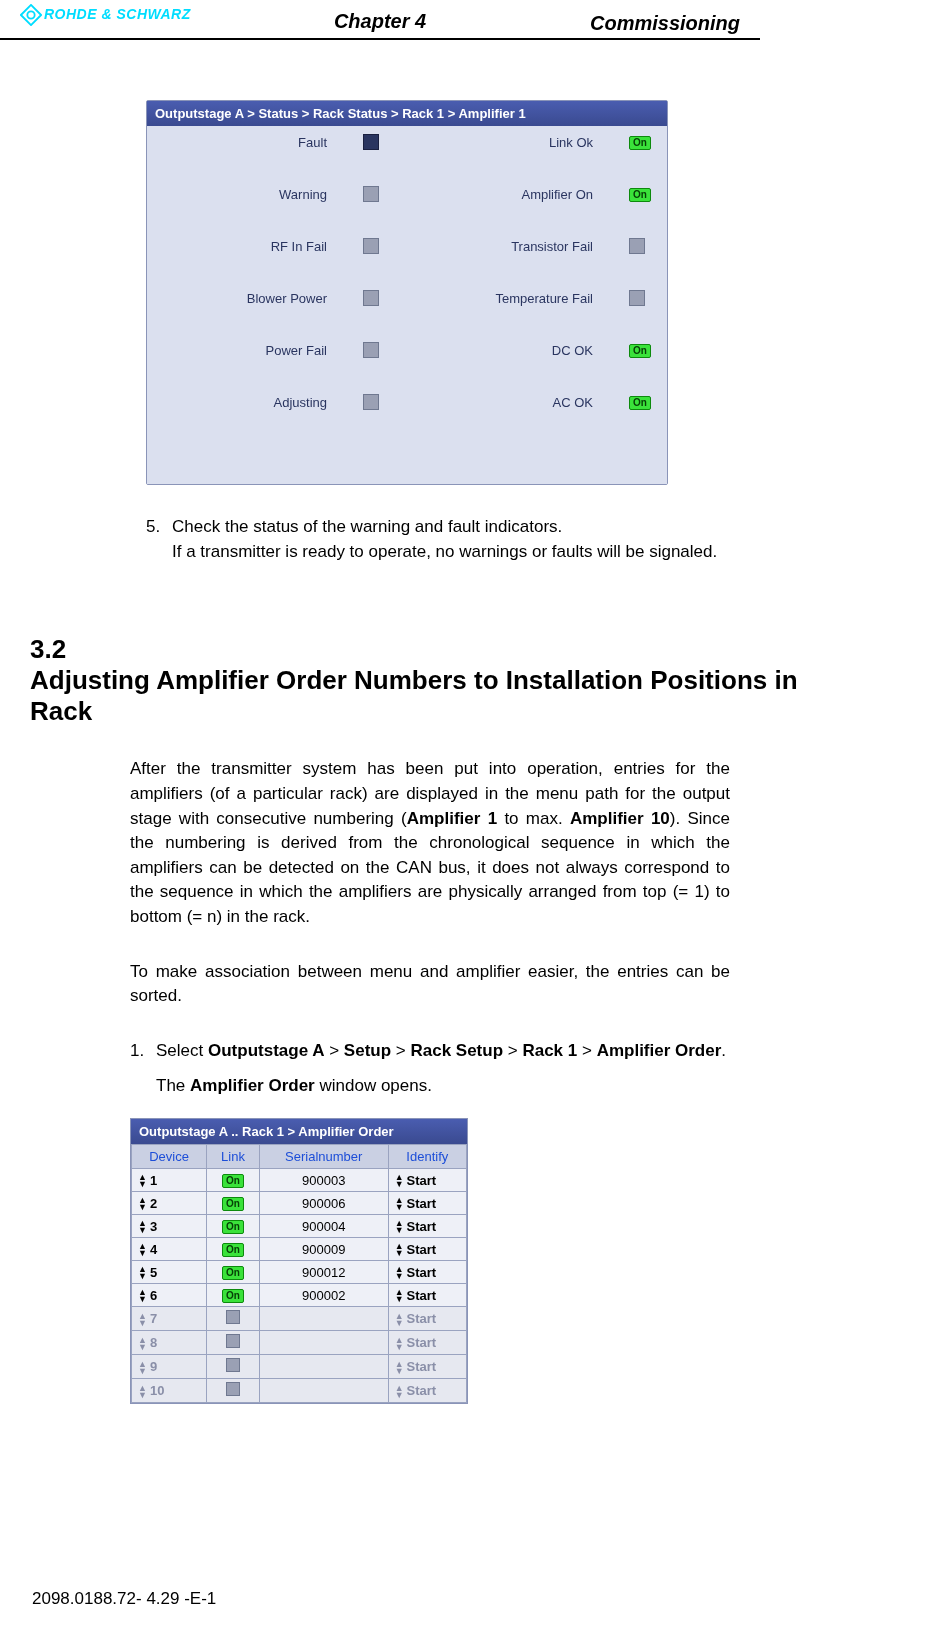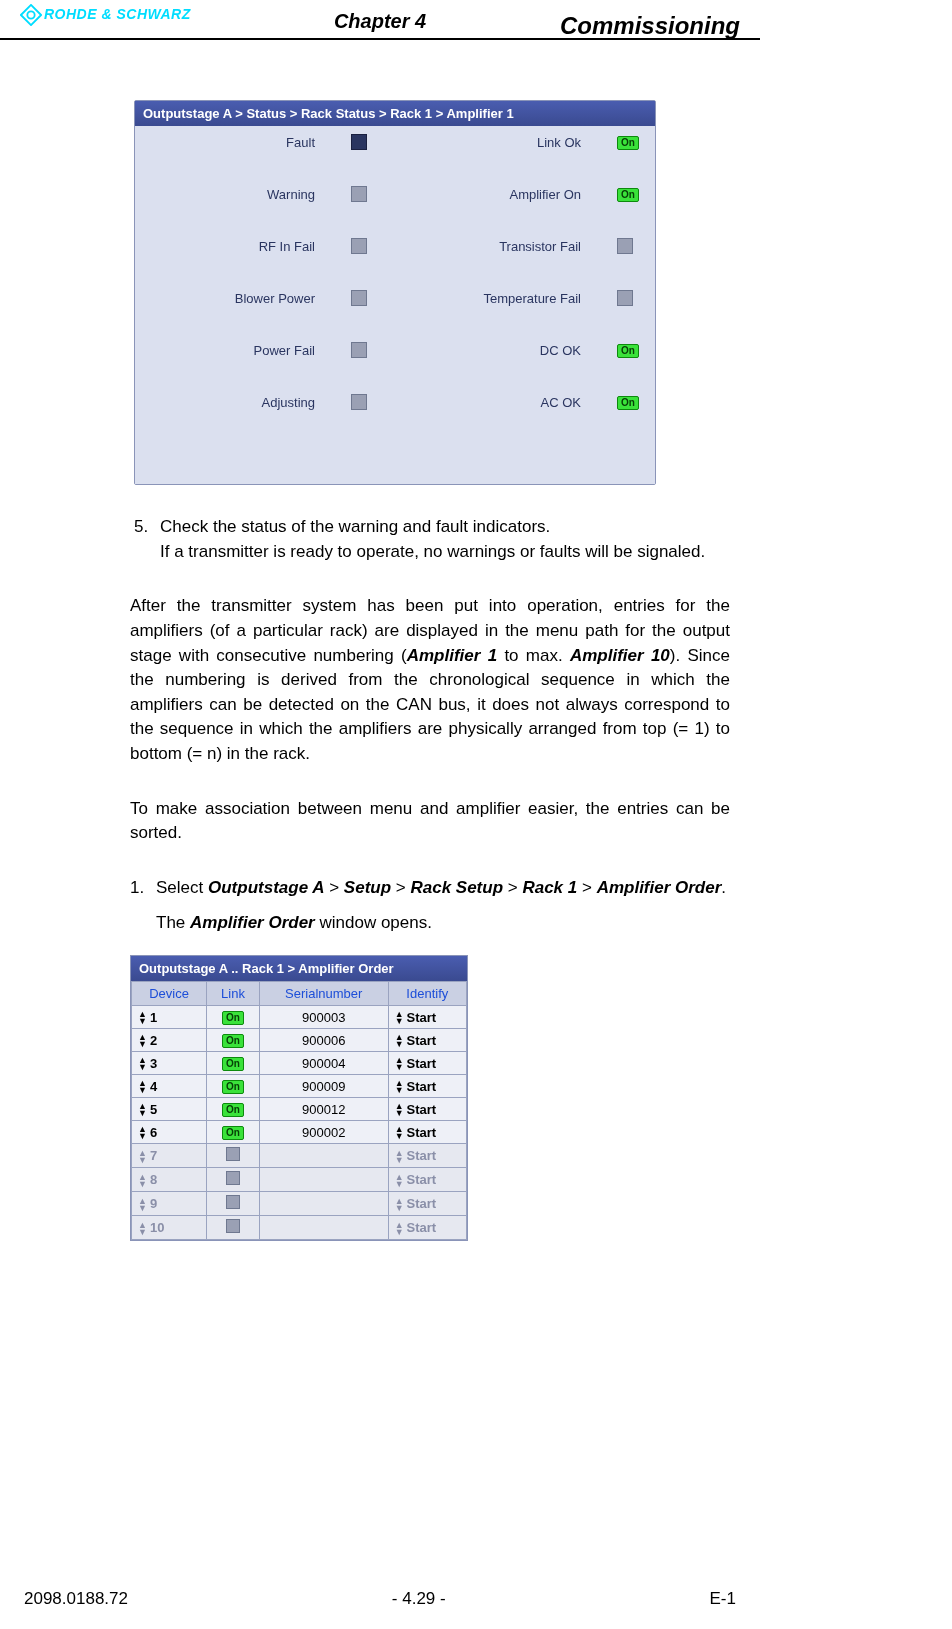--- a/index.html
+++ b/index.html
@@ -44,24 +44,24 @@
     font-style: italic;
     font-size: 20px;
     padding-bottom: 5px;
   }
   .header-right {
     position: absolute;
     right: 20px;
     top: 12px;
     font-weight: bold;
     font-style: italic;
-    font-size: 24px;
+    font-size: 20px;
   }
   .content {
-    padding: 60px 30px 0 34px;
+    padding: 60px 30px 0 46px;
   }
   .panel {
     width: 520px;
     margin-left: 100px;
     border: 1px solid #8a94b8;
     border-radius: 2px;
   }
   .panel-titlebar {
     background: linear-gradient(#4a5db0, #3a4a90);
     color: #fff;
@@ -193,25 +193,24 @@
     border: 1px solid #6f7890;
     display: inline-block;
     box-sizing: border-box;
   }
   .footer {
     position: absolute;
     bottom: 20px;
     left: 0;
     right: 0;
     display: flex;
-    justify-content: space-between;
-    padding: 0 24px;
+    padding: 0 32px;
     font-size: 17px;
   }
-  b { font-weight: bold; font-style: italic; }
+  b { font-weight: bold; }
 </style>
 </head>
 <body>
 
 <div class="page">
 
   <div class="header">
     <div class="logo">
       <svg class="logo-icon" viewBox="0 0 24 24">
         <polygon points="12,1 23,12 12,23 1,12" fill="none" stroke="#00ddff" stroke-width="2"></polygon>
@@ -277,20 +276,23 @@
         <div class="num">5.</div>
         <div class="txt">
           <span>Check the status of the warning and fault indicators.</span><br>
           <span>If a transmitter is ready to operate, no warnings or faults will be signaled.</span>
         </div>
       </div>
     </div>
 
   </div>
 
+  <div class="section-heading">
+    <span class="section-num">3.2</span><span class="section-title">Adjusting Amplifier Order Numbers to Installation Positions in Rack</span>
+  </div>
 
   <div class="para">
     <span>After the transmitter system has been put into operation, entries for the amplifiers (of a particular rack) are displayed in the menu path for the output stage with consecutive numbering (</span><b>Amplifier 1</b><span> to max. </span><b>Amplifier 10</b><span>). Since the numbering is derived from the chronological sequence in which the amplifiers can be detected on the CAN bus, it does not always correspond to the sequence in which the amplifiers are physically arranged from top (= 1) to bottom (= n) in the rack.</span>
   </div>
 
   <div class="para">To make association between menu and amplifier easier, the entries can be sorted.</div>
 
   <div class="para">
     <div class="list-num">
       <div class="num">1.</div>

